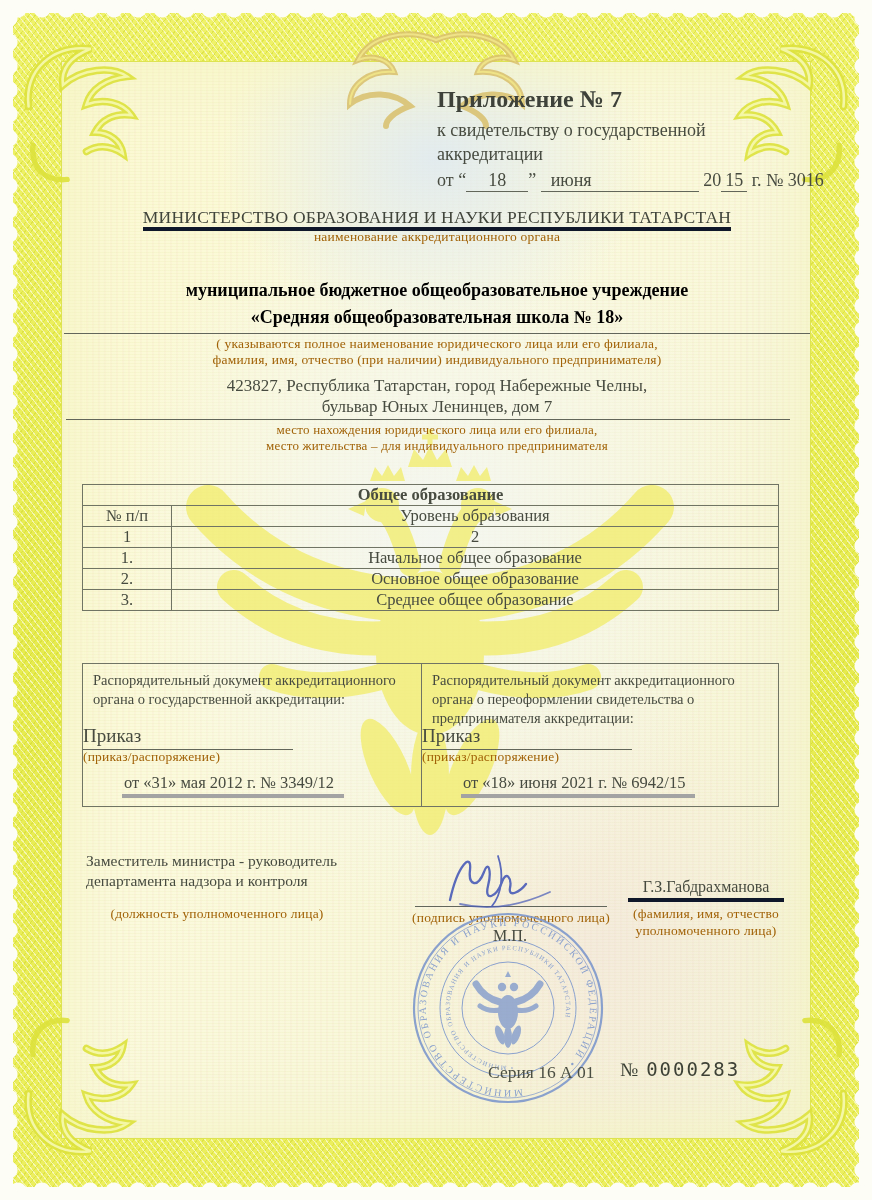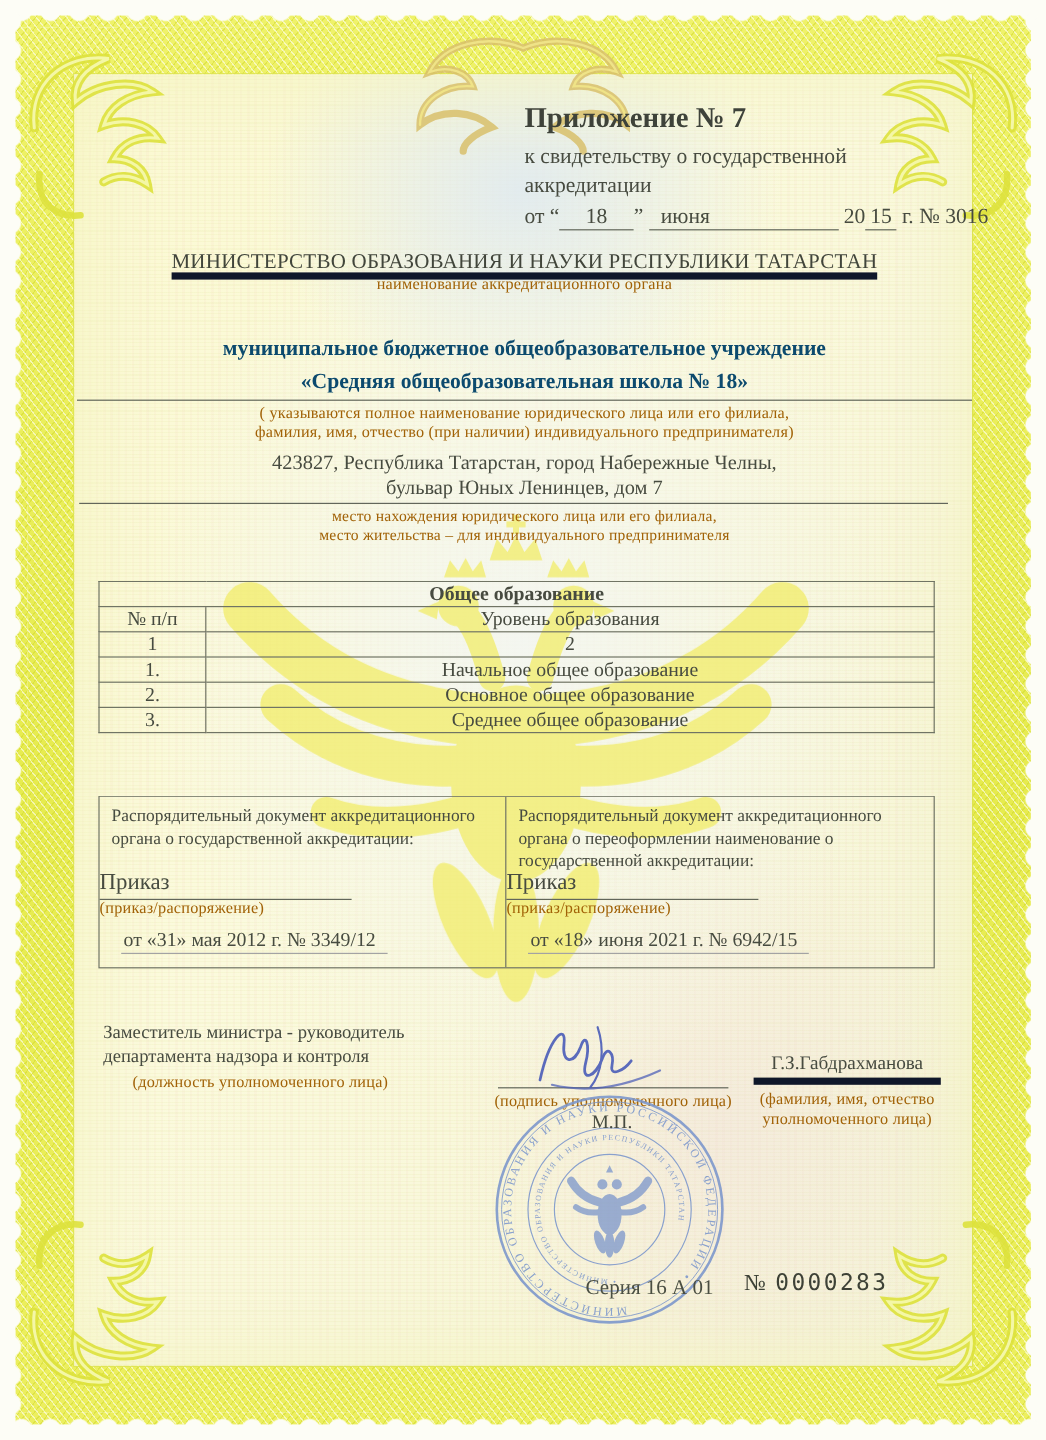--- a/index.html
+++ b/index.html
@@ -31,44 +31,44 @@
       radial-gradient(ellipse 430px 520px at 50% 44%, rgba(243,246,243,.88), rgba(243,246,243,0) 74%),
       radial-gradient(ellipse 320px 380px at 72% 82%, rgba(238,214,224,.35), rgba(238,214,224,0) 70%),
       repeating-linear-gradient(0deg, rgba(210,214,120,.10) 0 1px, transparent 1px 3px),
       repeating-linear-gradient(90deg, rgba(235,150,160,.05) 0 2px, transparent 2px 6px),
       linear-gradient(120deg,#fbf9d2,#fbfadd 40%,#f5f4d8);}
   .flourish{position:absolute;z-index:4;}
   
   .ct{position:absolute;z-index:6;}
   .center{text-align:center;}
   .b{font-weight:bold;}
-  .u{border-bottom:6px solid #0f172a;}
+  .u{border-bottom:4px solid #0f172a;}
   .cap{font-size:13.5px;color:#a16207;letter-spacing:.2px;}
   .hdr-title{left:437px;top:86px;font-size:24px;font-weight:bold;color:#3e423a;}
   .hdr-sub{left:437px;font-size:18px;}
   .hdr-date{left:437px;top:170px;font-size:18px;white-space:nowrap;}
   .hdr-date .seg{display:inline-block;border-bottom:1px solid #62665a;text-align:center;}
   .ministry{left:64px;width:746px;top:207px;font-size:17.5px;letter-spacing:.2px;color:#41453b;}
   .ministry-cap{left:64px;width:746px;top:229px;}
-  .org{left:64px;width:746px;font-size:18px;font-weight:bold;color:#0c4a6e;}
+  .org{left:64px;width:746px;font-size:18px;font-weight:bold;color:#000000;}
   .rule{border-top:1px solid #62665a;height:0;}
   .addr{left:64px;width:746px;font-size:17px;}
   .edu-table{position:absolute;left:82px;top:484px;width:697px;z-index:6;border-collapse:collapse;
     font-size:16.5px;color:#474b40;}
   .edu-table td{border:1px solid #707464;height:20px;padding:0 4px;text-align:center;background:transparent;}
   .orders{position:absolute;left:82px;top:663px;width:695px;height:142px;z-index:6;
     border:1px solid #707464;display:flex;}
   .ord-cell{position:relative;font-size:14.5px;line-height:1.3;padding:7px 10px;box-sizing:border-box;}
   .ord-left{width:339px;border-right:1px solid #707464;}
   .ord-right{flex:1;}
   .ord-doc{position:absolute;left:0;right:0;top:60px;font-size:19px;}
   .ord-doc span{display:inline-block;width:210px;border-bottom:1px solid #62665a;}
   .ord-cap{position:absolute;left:0;right:0;top:84px;text-align:left;}
   .ord-date{position:absolute;left:18px;top:108px;font-size:16.5px;}
-  .ord-date span{display:inline-block;border-bottom:1px solid #a3a3a3;padding:0 10px 1px 2px;}
+  .ord-date span{display:inline-block;border-bottom:4px solid #a3a3a3;padding:0 10px 1px 2px;margin-left:21px;}
   .sig{font-size:15.5px;line-height:1.3;}
   .watermark{position:absolute;z-index:5;}
   .stampwrap{position:absolute;left:403px;top:903px;z-index:6;opacity:.88;}
   .series{left:488px;top:1062px;font-size:17.5px;color:#4a4e42;z-index:7;}
   .number{left:620px;top:1058px;font-size:19px;color:#3d4136;z-index:7;
     font-family:"DejaVu Sans Mono","Liberation Mono",monospace;letter-spacing:2px;}
   .number .np{font-family:"Liberation Serif",serif;letter-spacing:0;margin-right:8px;}
   .mp{position:absolute;left:415px;top:927px;width:190px;text-align:center;font-size:16px;z-index:8;}
   .signline{position:absolute;left:415px;top:906px;width:192px;border-bottom:1px solid #62665a;z-index:7;}
   .signsvg{position:absolute;left:432px;top:848px;z-index:8;}
@@ -215,31 +215,31 @@
   </table>
 
   <div class="orders">
     <div class="ord-cell ord-left">
       <div>Распорядительный документ аккредитационного органа о государственной аккредитации:</div>
       <div class="ord-doc"><span>Приказ</span></div>
       <div class="ord-cap cap">(приказ/распоряжение)</div>
       <div class="ord-date"><span>от  «31»  мая  2012 г. № 3349/12</span></div>
     </div>
     <div class="ord-cell ord-right">
-      <div>Распорядительный документ аккредитационного органа о переоформлении наименование о государственной аккредитации:</div>
+      <div>Распорядительный документ аккредитационного органа о переоформлении свидетельства о предпринимателя аккредитации:</div>
       <div class="ord-doc"><span>Приказ</span></div>
       <div class="ord-cap cap">(приказ/распоряжение)</div>
       <div class="ord-date"><span>от  «18»  июня  2021 г.  № 6942/15</span></div>
     </div>
   </div>
 
   <div class="ct sig" style="left:86px;top:851px;width:290px">
     <div>Заместитель министра - руководитель</div>
     <div>департамента надзора и контроля</div>
-    <div class="cap center" style="width:262px;margin-top:2px">(должность уполномоченного лица)</div>
+    <div class="cap center" style="width:262px;margin-top:14px">(должность уполномоченного лица)</div>
   </div>
 
   <svg class="signsvg" width="160" height="64" viewBox="0 0 160 64">
     <g fill="none" stroke="#4a5cb8" stroke-width="2.3" stroke-linecap="round" opacity=".9">
       <path d="M18,52 C26,16 40,4 38,22 C36,38 46,40 52,24 C56,12 60,22 56,38 C52,54 64,50 70,34 C74,22 80,30 78,40 C76,50 88,44 94,36"></path>
       <path d="M66,8 C72,26 70,46 60,58" stroke-width="1.8"></path>
       <path d="M28,56 Q70,66 118,44" stroke-width="1.8" opacity=".8"></path>
     </g>
   </svg>
   <div class="signline"></div>

